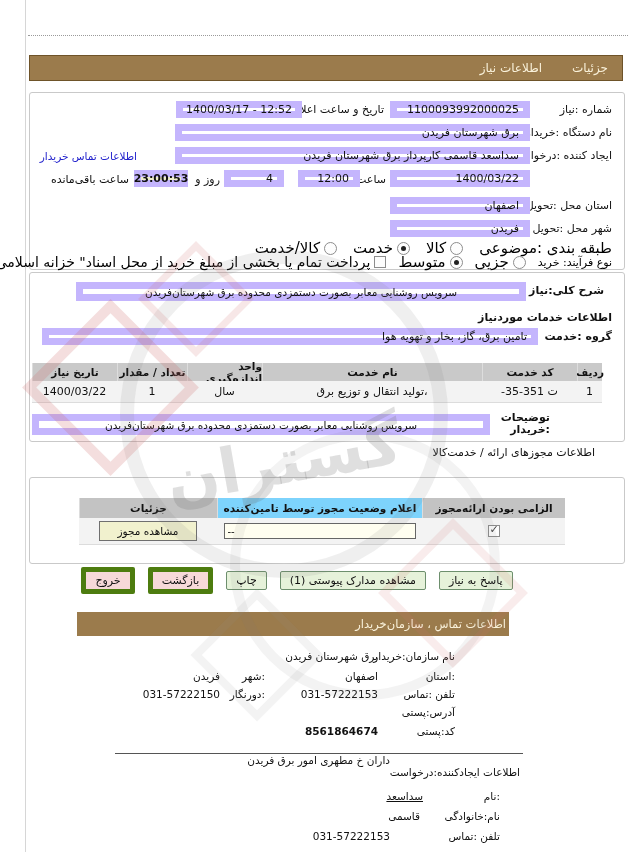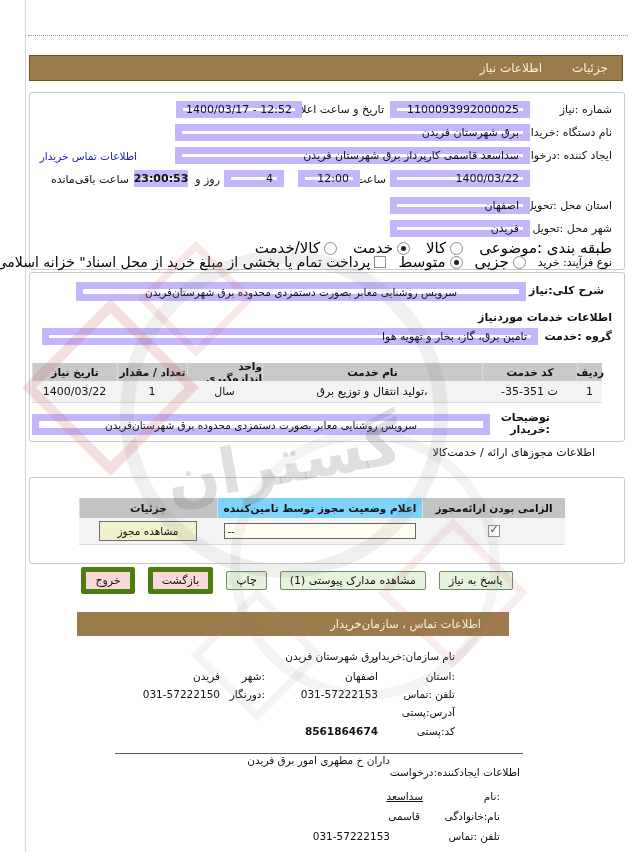--- a/index.html
+++ b/index.html
@@ -1,21 +1,21 @@
 <!DOCTYPE html>
 <html lang="fa"><head>
 <meta charset="utf-8">
 <style>
   html,body{margin:0;padding:0;background:#fff;font-family:"DejaVu Sans",sans-serif;}
   .page{position:relative;width:639px;height:852px;background:#fff;overflow:hidden;direction:rtl;}
   .vline{position:absolute;left:25px;top:0;width:1px;height:852px;background:#d6d6d6;}
   .dotline{position:absolute;top:35px;left:28px;width:600px;border-top:1px dotted #9a9a9a;}
   .bar{position:absolute;background:#9b7b4c;color:#f9f1da;display:flex;align-items:center;white-space:nowrap;}
   .bar1{top:55px;left:29px;width:594px;height:26px;border:1px solid #6e5329;padding:0 14px;gap:30px;font-size:12px;box-sizing:border-box;}
-  .bar2{top:612px;left:77px;width:432px;height:24px;padding:0 28px;font-size:11.5px;box-sizing:border-box;}
+  .bar2{top:612px;left:77px;width:432px;height:24px;padding:0 3px;font-size:11.5px;box-sizing:border-box;}
   .fs{position:absolute;border:1px solid #c9c9c9;border-radius:3px;background:#fff;}
   .fs1{top:92px;left:29px;width:594px;height:176px;}
   .fs2{top:272px;left:29px;width:594px;height:168px;}
   .fs3{top:477px;left:29px;width:594px;height:85px;}
   .lbl{position:absolute;font-size:11px;color:#111;white-space:nowrap;line-height:14px;}
   .bold{font-weight:bold;}
   .inp{position:absolute;height:17px;border:7px solid #c4b5fd;background:#fff;font-size:11px;box-sizing:border-box;display:flex;align-items:center;padding:0 4px;white-space:nowrap;color:#111;}
   .num{direction:ltr;justify-content:flex-end;}
   .center{justify-content:center;}
   .cdown{background:#efefc9;font-weight:bold;}

